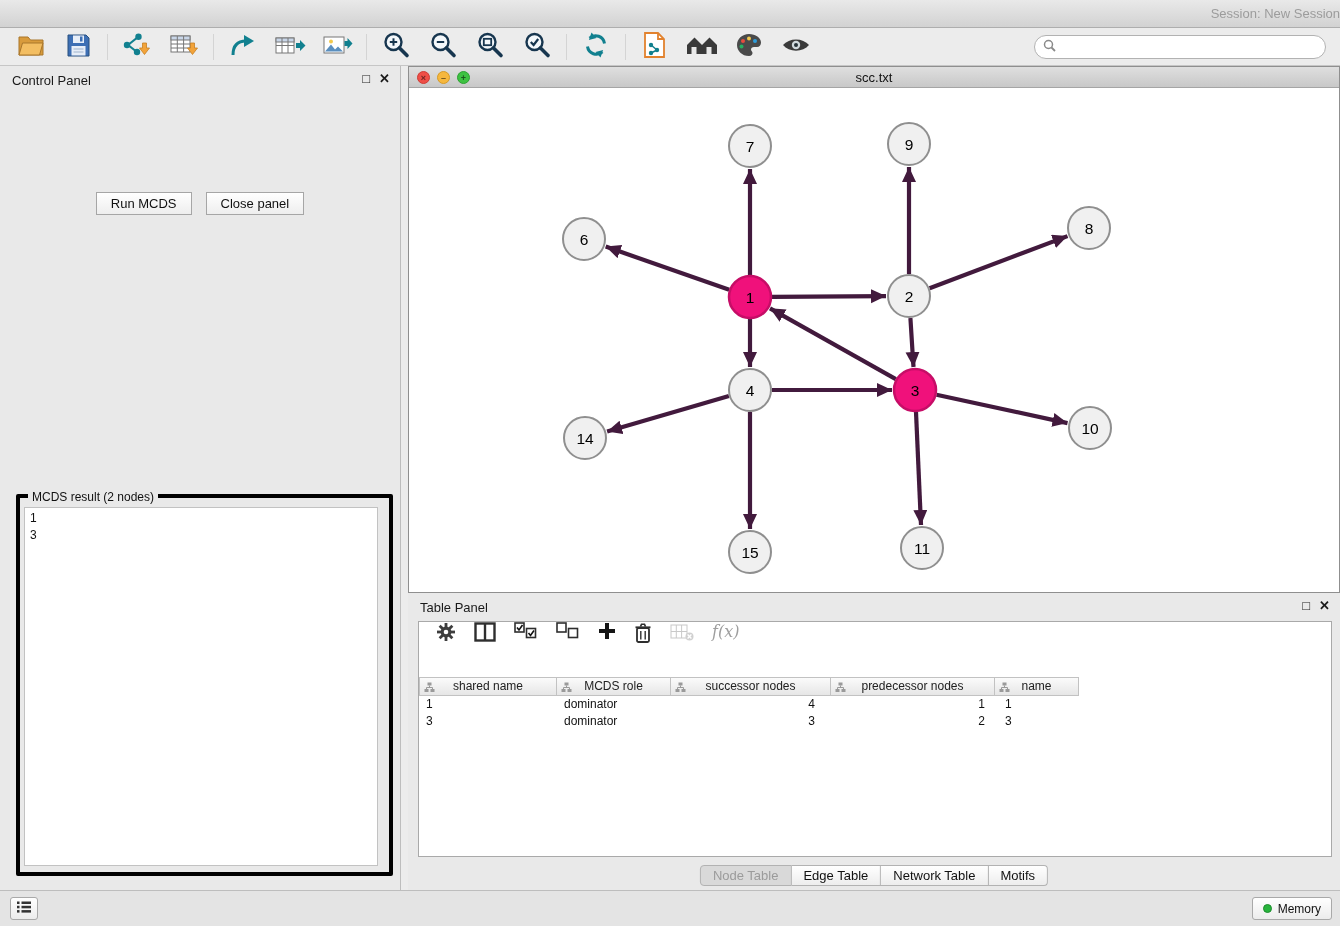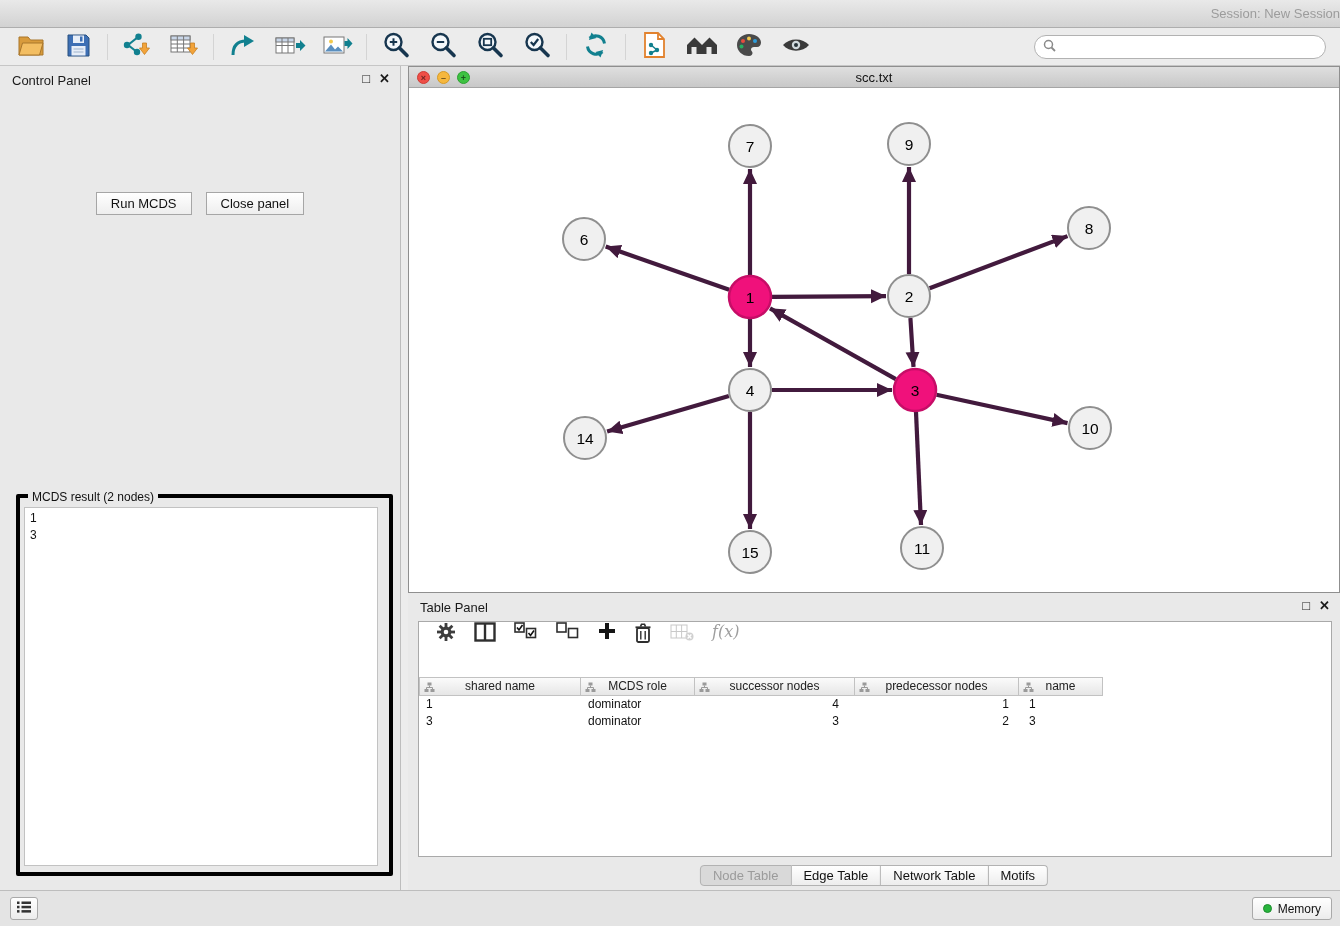--- a/index.html
+++ b/index.html
@@ -76,21 +76,21 @@
   .table-panel{position:absolute;left:408px;top:593px;width:932px;height:297px;background:#e9e9e9;}
   .tp-box{position:absolute;left:10px;top:28px;width:914px;height:236px;background:#fff;border:1px solid #a9a9a9;overflow:hidden;}
   .tp-toolbar{height:55px;display:flex;align-items:flex-start;padding-left:17px;gap:18px;}
   .tp-ic{display:flex;align-items:center;justify-content:center;cursor:default;}
   .fx-label{font-family:"DejaVu Serif", serif;font-style:italic;font-size:16px;color:#9e9e9e;}
   .tp-table-header{display:flex;height:19px;}
   .th{position:relative;border:1px solid #c2c2c2;border-left:none;background:linear-gradient(#fbfbfb,#e6e6e6);
     font-size:12px;color:#222;text-align:center;line-height:17px;cursor:default;}
   .th:first-child{border-left:1px solid #c2c2c2;}
   .th .sort-ic{position:absolute;left:4px;top:3px;}
-  .c0{width:162px;} .c1{width:114px;} .c2{width:160px;} .c3{width:164px;} .c4{width:84px;}
+  .c0{width:138px;} .c1{width:114px;} .c2{width:160px;} .c3{width:164px;} .c4{width:84px;}
   .tp-row{display:flex;height:17px;font-size:12px;line-height:16px;color:#111;}
   .td{overflow:hidden;white-space:nowrap;}
   .td.c0{padding-left:7px;} .td.c1{padding-left:7px;}
   .td.c2{text-align:right;padding-right:16px;} .td.c3{text-align:right;padding-right:10px;}
   .td.c4{padding-left:10px;}
   .tp-tabs{position:absolute;top:272px;left:50%;transform:translateX(-50%);}
 
   
   .status-bar{position:absolute;left:0;bottom:0;width:100%;height:36px;background:#e4e4e4;border-top:1px solid #bdbdbd;}
   .sb-left-btn{position:absolute;left:10px;top:6px;width:28px;height:23px;border:1px solid #a9a9a9;border-radius:3px;

